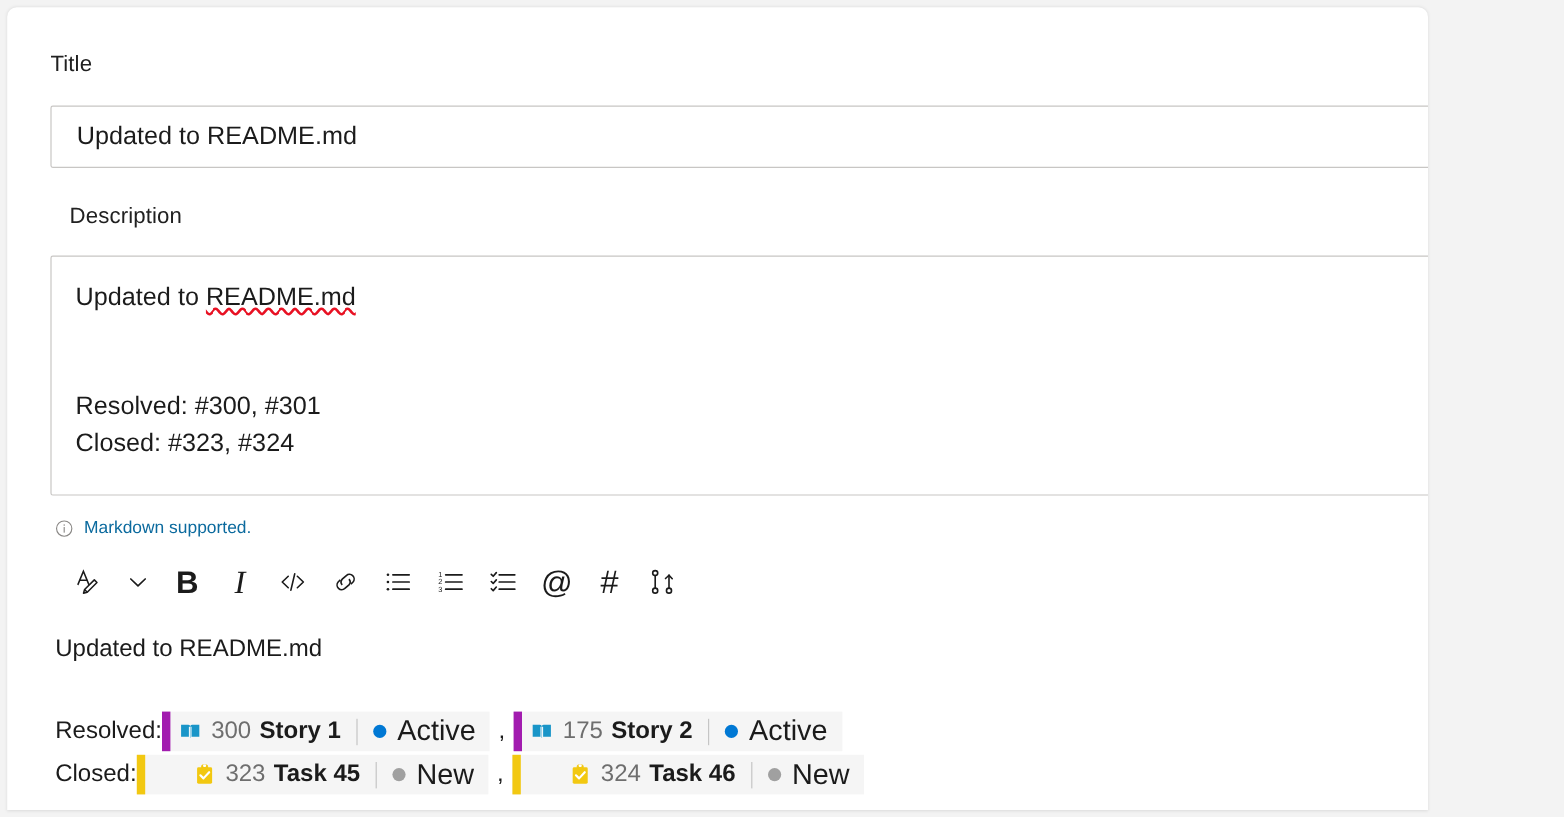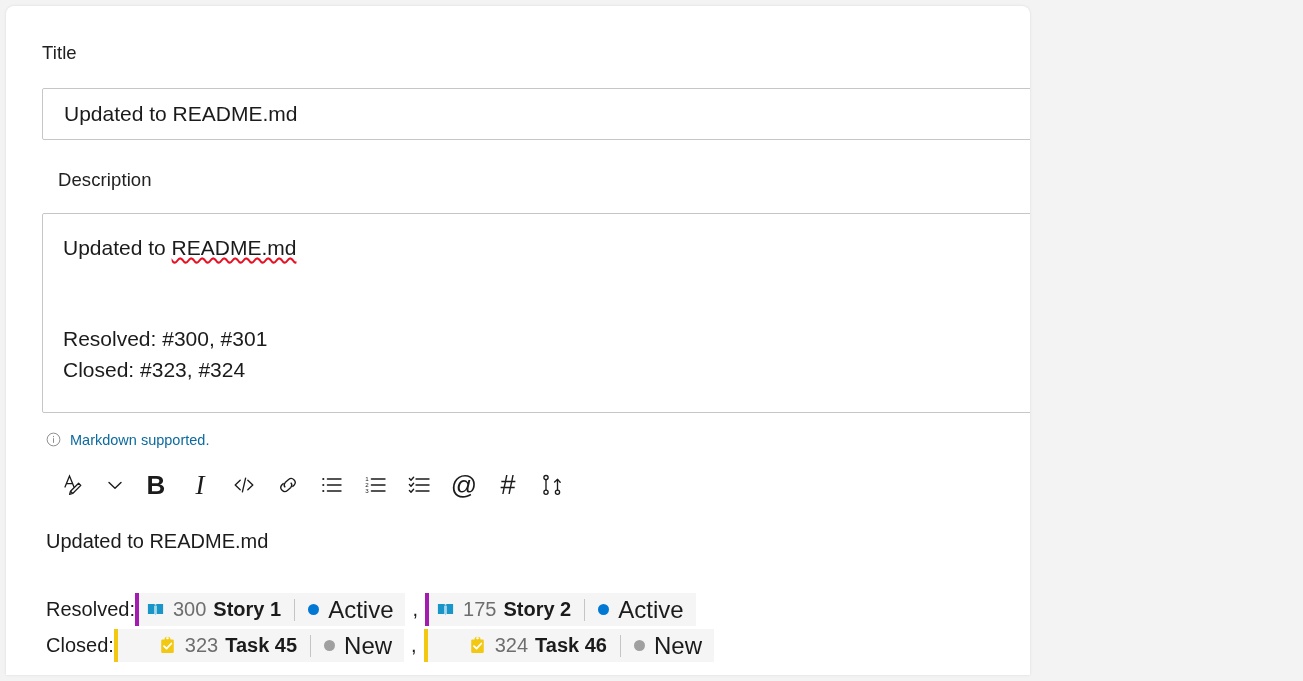--- a/index.html
+++ b/index.html
@@ -9,21 +9,21 @@
     width: 1303px;
     height: 681px;
     overflow: hidden;
     font-family: "Liberation Sans", sans-serif;
   }
 
   #card {
     position: absolute;
     left: 6px;
     top: 6px;
-    width: 1024px;
+    width: 1184px;
     height: 669px;
     background: #ffffff;
     border-radius: 8px 8px 0 0;
     box-shadow: 0 0 3px rgba(0,0,0,0.10);
     overflow: hidden;
   }
 
   .field-label {
     position: absolute;
     font-size: 18.5px;
@@ -80,20 +80,21 @@
     text-decoration-style: wavy;
     text-decoration-skip-ink: none;
     text-underline-offset: 2px;
   }
 
   #markdown-note {
     position: absolute;
     left: 40px;
     top: 426px;
     display: flex;
+    align-items: center;
     gap: 9px;
   }
   #markdown-note .info-icon {
     width: 15px;
     height: 15px;
     display: block;
   }
   #markdown-note .note-text {
     font-size: 14.5px;
     color: #0b6a9e;
@@ -148,21 +149,21 @@
 
   .row-label {
     white-space: nowrap;
   }
 
   .chip {
     display: inline-flex;
     align-items: center;
     height: 33px;
     background: #f5f5f5;
-    border-left: 4px solid #a21caf;
+    border-left: 7px solid #a21caf;
     padding: 0 12px 0 7px;
     box-sizing: border-box;
     white-space: nowrap;
   }
   .chip.task { border-left-color: #f2c811; padding-left: 40px; }
 
   .chip .wi-icon {
     width: 19px;
     height: 19px;
     margin-right: 8px;

